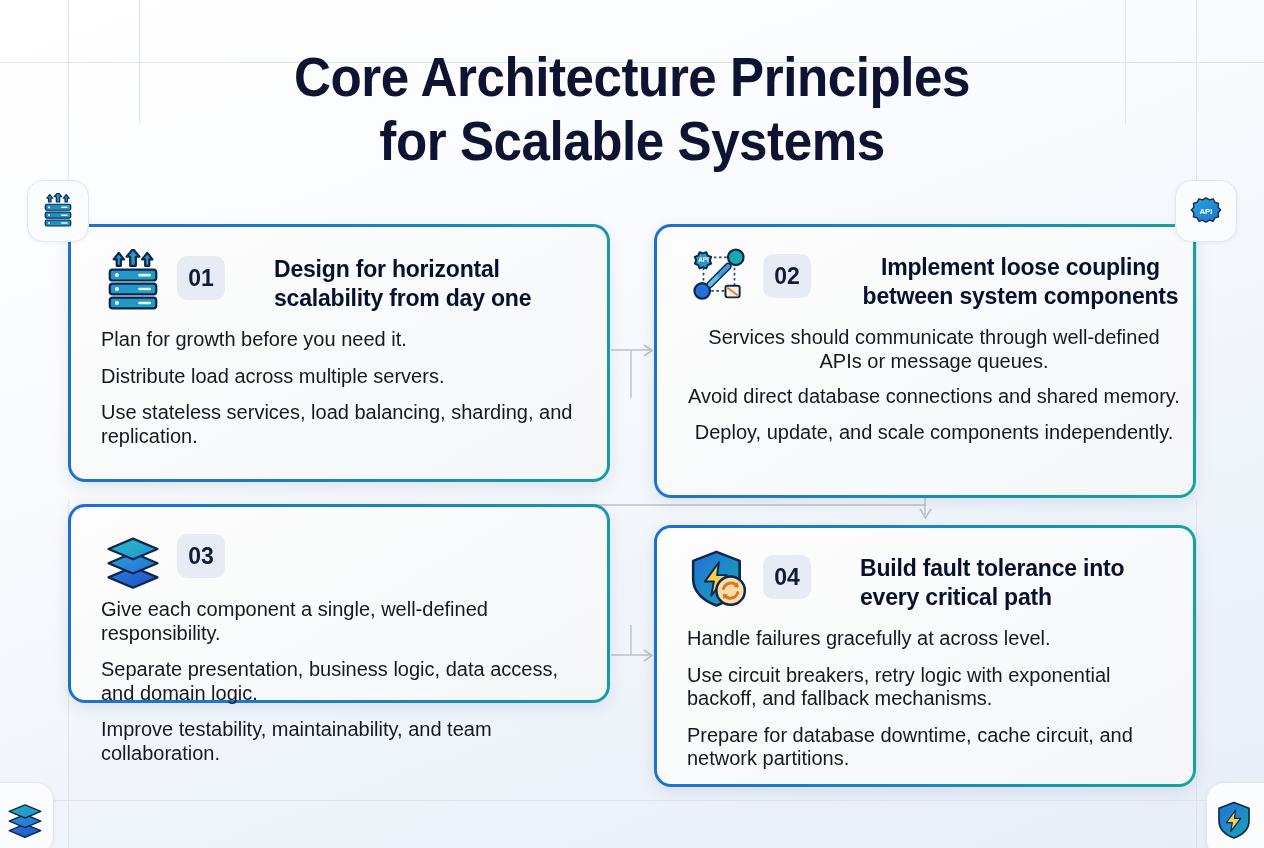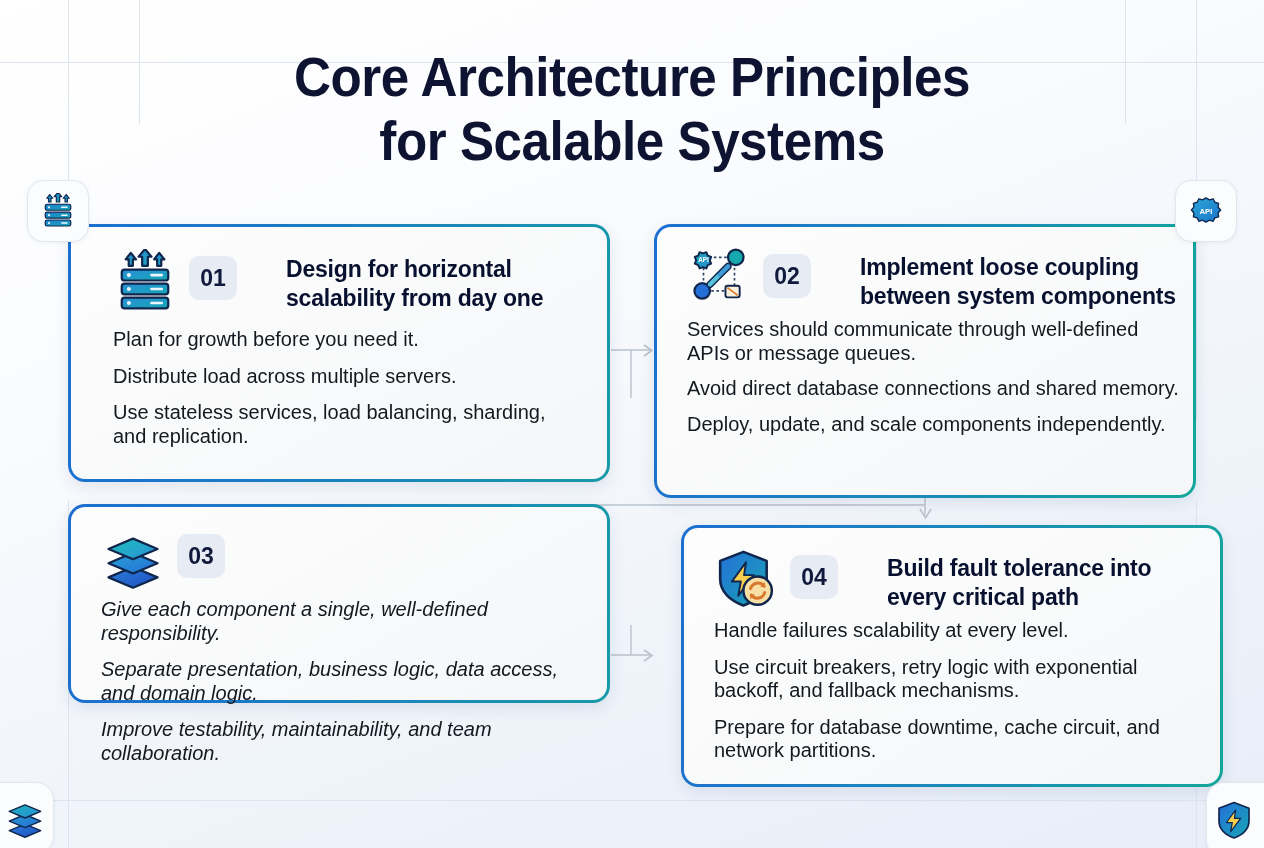--- a/index.html
+++ b/index.html
@@ -49,29 +49,29 @@
   .card {
     position: absolute; z-index: 2;
     border-radius: 17px;
     padding: 3px;
     box-shadow: 0 5px 16px rgba(25,50,95,.10);
   }
   .card-inner {
     width: 100%; height: 100%;
     background: linear-gradient(150deg, #fdfdfd 0%, #f8f9fa 60%, #f4f6f7 100%);
     border-radius: 14px;
-    padding: 20px 26px 14px 42px;
+    padding: 20px 26px 14px 30px;
   }
   .c1 { left: 68px;  top: 224px; width: 542px; height: 258px;
         background: linear-gradient(100deg, #1c6fd0 0%, #1b79c6 35%, #189aa8 100%); }
   .c2 { left: 654px; top: 224px; width: 542px; height: 274px;
         background: linear-gradient(100deg, #1c6fd0 0%, #1a86bd 45%, #13a79a 100%); }
   .c3 { left: 68px;  top: 504px; width: 542px; height: 199px;
         background: linear-gradient(100deg, #1c6fd0 0%, #1b79c6 35%, #189aa8 100%); }
-  .c4 { left: 681px; top: 525px; width: 542px; height: 262px;
+  .c4 { left: 654px; top: 525px; width: 542px; height: 262px;
         background: linear-gradient(100deg, #1c6fd0 0%, #1a86bd 45%, #13a79a 100%); }
 
   .card-head { display: flex; align-items: flex-start; gap: 12px; }
   .card-icon { width: 64px; height: 62px; flex: none; margin-top: 2px; }
   .num-badge {
     flex: none;
     width: 48px; height: 44px;
     background: #e7ebf3;
     border-radius: 10px;
     display: flex; align-items: center; justify-content: center;
@@ -82,22 +82,22 @@
   .card-title {
     color: #07102e;
     font-weight: 700;
     font-size: 23.5px;
     line-height: 1.24;
     margin-top: 8px;
     letter-spacing: -0.2px;
     margin-left: 37px;
   }
   .bullets { margin-top: 16px; }
-  .c2 .bullets, .c4 .bullets { margin-top: 8px; }
-  .c3 .bullets { margin-top: 9px; font-style: italic; }
+  .c2 .bullets, .c4 .bullets { margin-top: 16px; }
+  .c3 .bullets { margin-top: 9px; }
   .bullet {
     color: #14181f;
     font-size: 20px;
     line-height: 1.18;
     margin-bottom: 13px;
   }
   .c2 .bullet { margin-bottom: 12px; }
 
   
   .c1 .card-title { font-size: 23px; }
@@ -253,21 +253,21 @@
     </div>
     <div class="bullets">
       <div class="bullet">Plan for growth before you need it.</div>
       <div class="bullet">Distribute load across multiple servers.</div>
       <div class="bullet">Use stateless services, load balancing, sharding, and replication.</div>
     </div>
   </div>
 </div>
 
 <div class="card c2">
-  <div class="card-inner" style="padding:18px 12px 14px 30px;">
+  <div class="card-inner" style="padding:18px 12px 14px 30px;text-align:center;">
     <div class="card-head">
       <svg class="card-icon" viewBox="0 0 48 48">
         <defs>
           <linearGradient id="ch1" x1="0" y1="0" x2="1" y2="1">
               <stop offset="0" stop-color="#2fb0bd"></stop>
               <stop offset="1" stop-color="#2470d8"></stop>
             </linearGradient>
           <linearGradient id="ch2" x1="0" y1="0" x2="1" y2="1">
               <stop offset="0" stop-color="#18a6b4"></stop>
               <stop offset="1" stop-color="#2a8fd8"></stop>
@@ -352,18 +352,18 @@
           <path d="M27.5 31.5 A6 6 0 0 1 38 29.5"></path>
           <path d="M38.5 34.5 A6 6 0 0 1 28 36.5"></path>
         </g>
         <path d="M38.6 26.4 L38.9 30.4 L35 30" fill="#d8762c"></path>
         <path d="M27.4 39.6 L27.1 35.6 L31 36" fill="#d8762c"></path>
       </svg>
       <div class="num-badge">04</div>
       <div class="card-title">Build fault tolerance into every critical path</div>
     </div>
     <div class="bullets">
-      <div class="bullet">Handle failures scalability at every level.</div>
+      <div class="bullet">Handle failures gracefully at across level.</div>
       <div class="bullet">Use circuit breakers, retry logic with exponential backoff, and fallback mechanisms.</div>
       <div class="bullet">Prepare for database downtime, cache circuit, and network partitions.</div>
     </div>
   </div>
 </div>
 
 </body></html>

